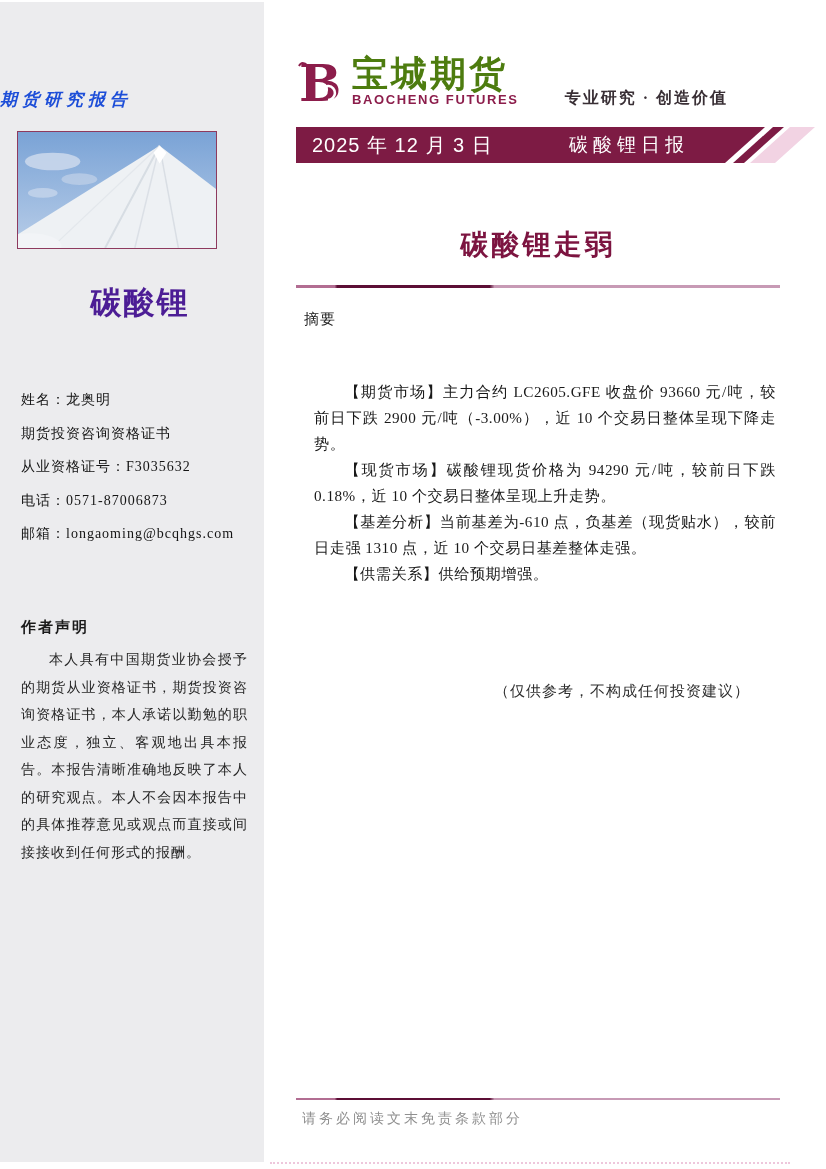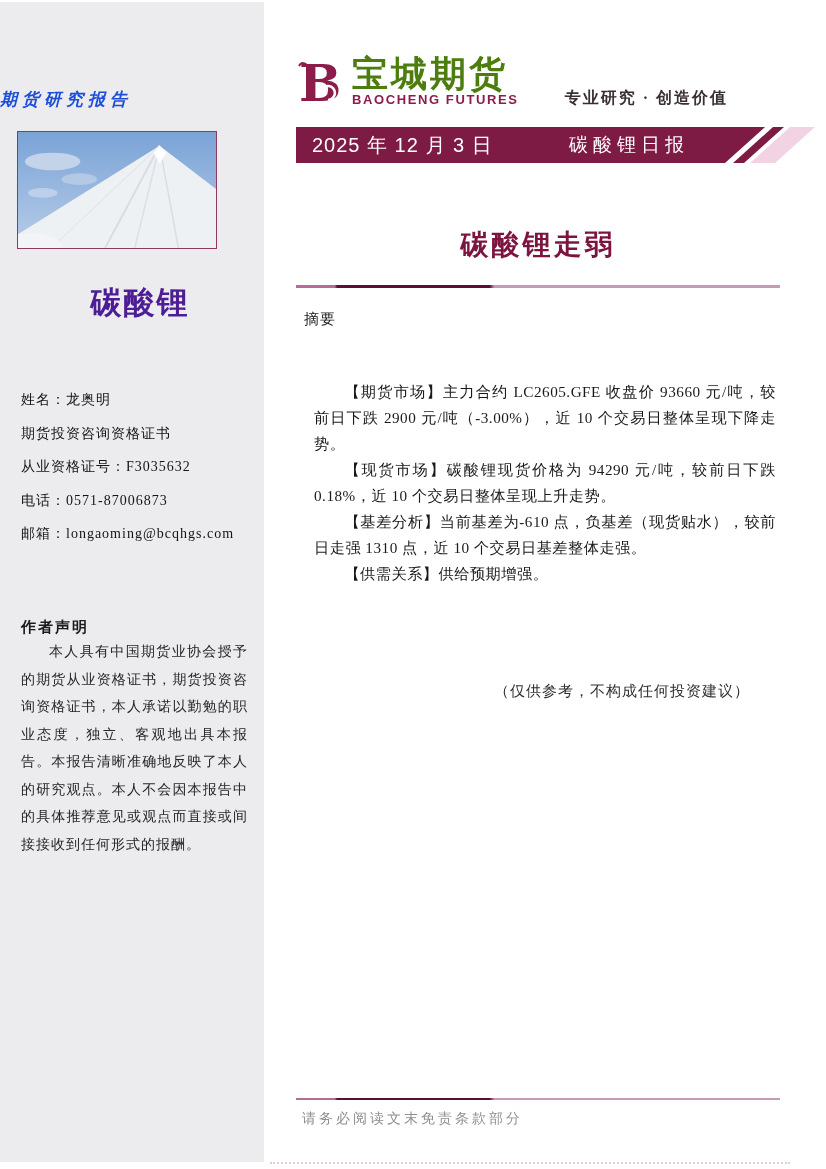--- a/index.html
+++ b/index.html
@@ -43,21 +43,21 @@
     color: #4c1d95; letter-spacing: 2px; padding-left: 16px;
   }
   .author-info {
     position: absolute; top: 381px; left: 21px; right: 8px;
     font-size: 14px; color: #141414; letter-spacing: 1px;
   }
   .author-info p { line-height: 33.5px; white-space: nowrap; }
   .declaration { position: absolute; top: 616px; left: 21px; right: 16px; }
   .decl-title { font-weight: bold; font-size: 15px; color: #1a1a1a; letter-spacing: 2px; }
   .decl-body {
-    margin-top: 1px;
+    margin-top: 9px;
     font-size: 14px; line-height: 27.5px;
     text-align: justify; text-indent: 2em;
     letter-spacing: 1px; color: #262626;
   }
 
   
   .content { position: absolute; left: 296px; top: 0; width: 484px; height: 1169px; }
   .qualification {
     position: absolute; top: 13px; left: 0; width: 100%;
     text-align: center;

